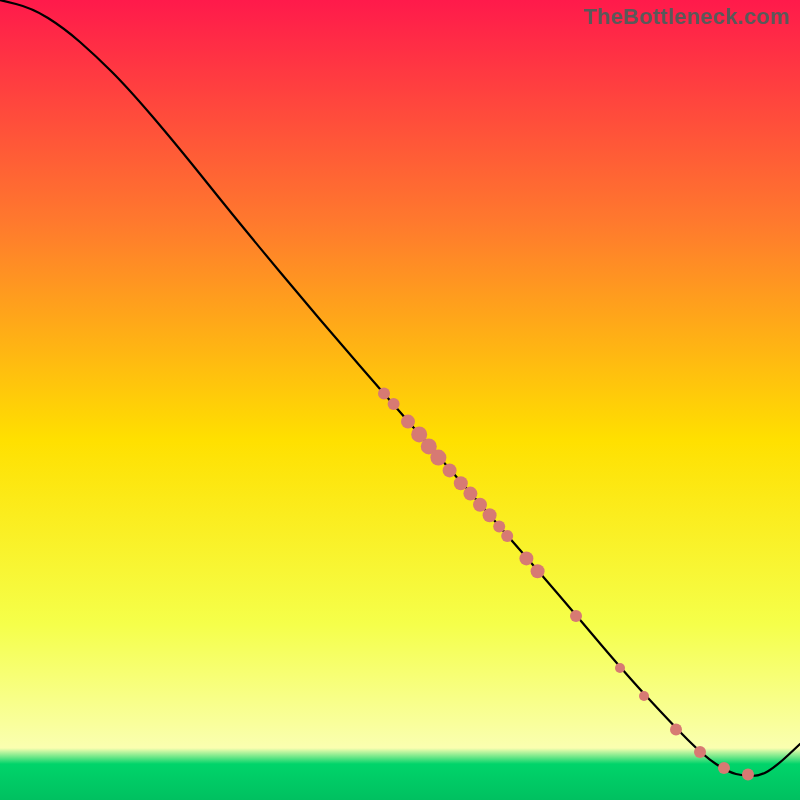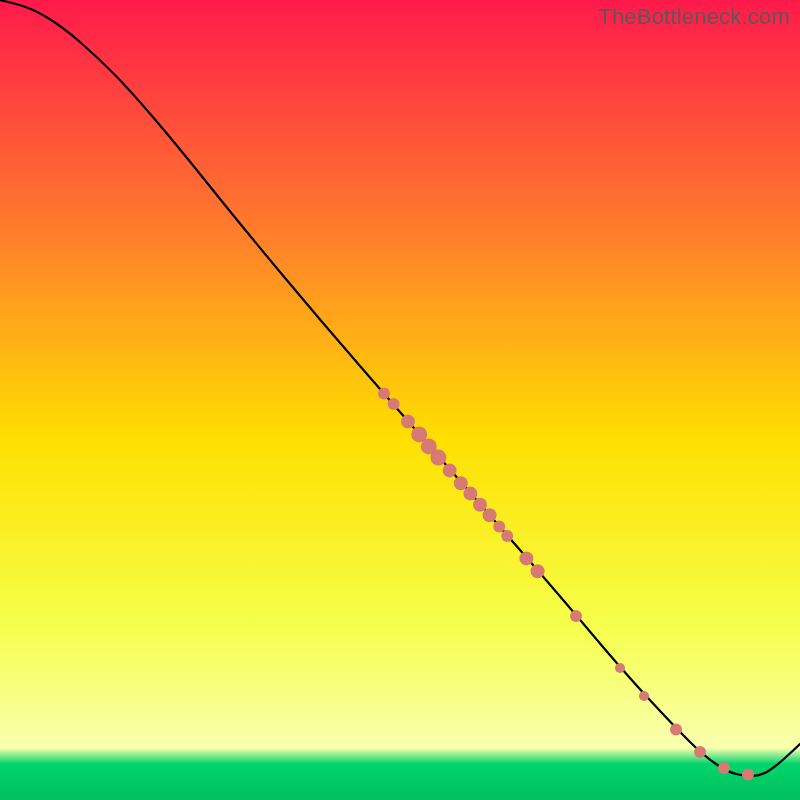--- a/index.html
+++ b/index.html
@@ -9,21 +9,21 @@
     position: relative;
     font-family: Arial, Helvetica, sans-serif;
     overflow: hidden;
   }
   .watermark {
     position: absolute;
     top: 4px;
     right: 10px;
     font-size: 22px;
     color: #595959;
-    font-weight: 400;
+    font-weight: 700;
     z-index: 10;
     letter-spacing: 0.2px;
   }
   .plot {
     position: absolute;
     inset: 0;
     width: 800px;
     height: 800px;
   }
 </style>

